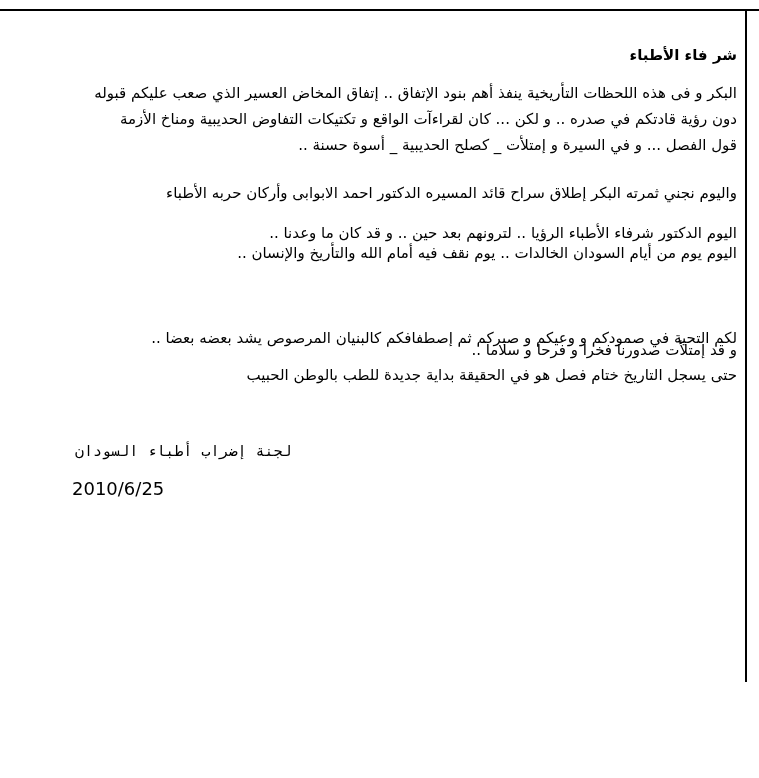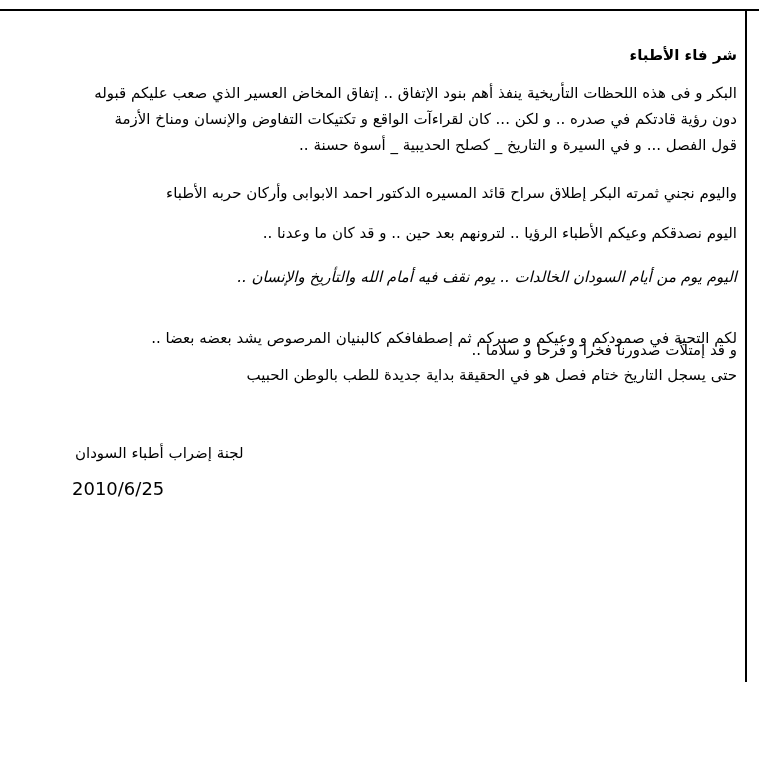--- a/index.html
+++ b/index.html
@@ -39,32 +39,33 @@
     direction: rtl;
     text-align: right;
     font-size: 15px;
     line-height: 26px;
     white-space: nowrap;
   }
   .title { top: 42px; font-weight: bold; }
   .p1 { top: 80px; }
   .p2 { top: 180px; }
   .p3 { top: 220px; }
-  .p4 { top: 264px; font-style: italic; }
+  .p4 { top: 240px; }
   .p5 { top: 291px; margin-top: 46px; }
   .p6 { top: 325px; }
   .p7 { top: 362px; }
   .signature {
     position: absolute;
     top: 440px; left: 75px;
     direction: rtl;
     text-align: left;
     font-size: 15px;
     line-height: 26px;
     white-space: nowrap;
+    font-family: Liberation Mono, monospace;
   }
   .date {
     position: absolute;
     top: 477px; left: 72px;
     direction: ltr;
     text-align: center;
     font-size: 18px;
     line-height: 24px;
     white-space: nowrap;
   }
@@ -75,26 +76,26 @@
 <div class="page">
 
   <div class="rule-top"></div>
   <div class="rule-right"></div>
   <div class="rule-bottom-fragment"></div>
 
   <div class="txt title">شر فاء الأطباء</div>
 
   <div>
     <div class="txt p1">البكر و فى هذه اللحظات التأريخية ينفذ أهم بنود الإتفاق .. إتفاق المخاض العسير الذي صعب عليكم قبوله</div>
-    <div class="txt p1" style="top:106px">دون رؤية قادتكم في صدره .. و لكن ... كان لقراءآت الواقع و تكتيكات التفاوض والإنسان ومناخ الأزمة</div>
-    <div class="txt p1" style="top:132px">قول الفصل ... و في السيرة و التاريخ _ كصلح الحديبية _ أسوة حسنة ..</div>
+    <div class="txt p1" style="top:106px">دون رؤية قادتكم في صدره .. و لكن ... كان لقراءآت الواقع و تكتيكات التفاوض الحديبية ومناخ الأزمة</div>
+    <div class="txt p1" style="top:132px">قول الفصل ... و في السيرة و إمتلأت _ كصلح الحديبية _ أسوة حسنة ..</div>
   </div>
 
   <div class="txt p2">واليوم نجني ثمرته البكر إطلاق سراح قائد المسيره الدكتور احمد الابوابى وأركان حربه الأطباء</div>
-  <div class="txt p3">اليوم نصدقكم وعيكم الأطباء الرؤيا .. لترونهم بعد حين .. و قد كان ما وعدنا ..</div>
+  <div class="txt p3">اليوم الدكتور شرفاء الأطباء الرؤيا .. لترونهم بعد حين .. و قد كان ما وعدنا ..</div>
   <div class="txt p4">اليوم يوم من أيام السودان الخالدات .. يوم نقف فيه أمام الله والتأريخ والإنسان ..</div>
   <div class="txt p5">و قد إمتلأت صدورنا فخرا و فرحا و سلاما ..</div>
   <div class="txt p7">حتى يسجل التاريخ ختام فصل هو في الحقيقة بداية جديدة للطب بالوطن الحبيب</div>
   <div class="txt p6">لكم التحية في صمودكم و وعيكم و صبركم ثم إصطفافكم كالبنيان المرصوص يشد بعضه بعضا ..</div>
 
   <div class="signature">لجنة إضراب أطباء السودان</div>
   <div class="date">2010/6/25</div>
 
 </div>
 

